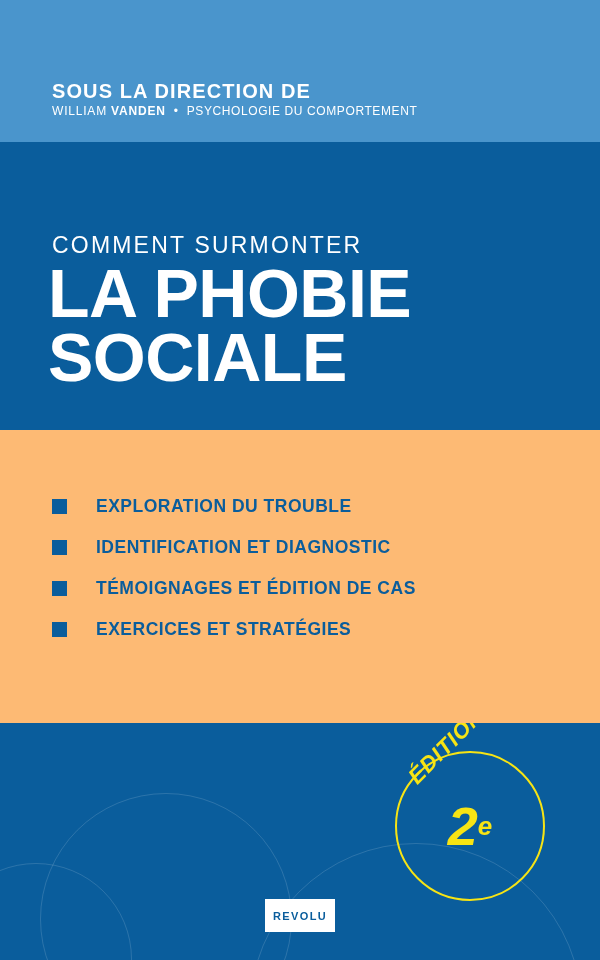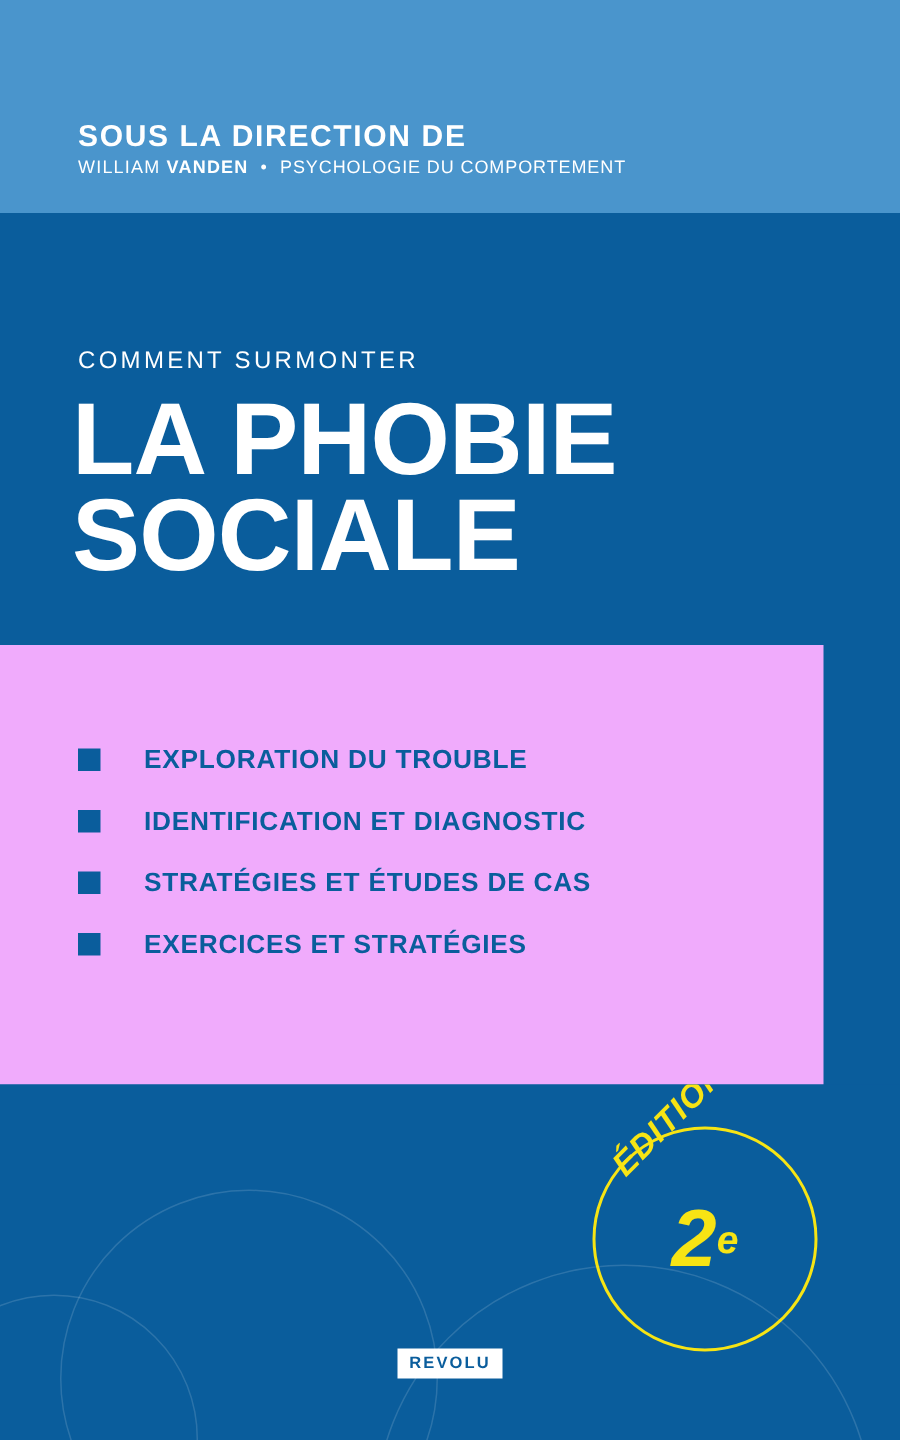--- a/index.html
+++ b/index.html
@@ -61,21 +61,21 @@
     left: 0;
     top: 142px;
     width: 600px;
     height: 288px;
     background: #0a5d9c;
   }
   .kicker {
     position: absolute;
     left: 52px;
     top: 232px;
-    font-size: 16px;
+    font-size: 23px;
     letter-spacing: 2.2px;
     color: #ffffff;
     font-weight: normal;
   }
   .title {
     position: absolute;
     left: 48px;
     top: 262px;
     color: #ffffff;
     font-weight: bold;
@@ -84,23 +84,23 @@
     letter-spacing: -0.5px;
   }
   .title .l1 { display: block; }
   .title .l2 { display: block; }
 
   
   .yellow-panel {
     position: absolute;
     left: 0;
     top: 430px;
-    width: 549px;
+    width: 600px;
     height: 293px;
-    background: #f0abfc;
+    background: #fdba74;
   }
   .toc {
     position: absolute;
     left: 52px;
     top: 56px;
     margin: 0;
     padding: 0;
     list-style: none;
   }
   .toc li {
@@ -185,21 +185,21 @@
     vertical-align: super;
     font-style: italic;
   }
 
   
   .publisher {
     position: absolute;
     left: 265px;
     top: 176px;
     width: 70px;
-    height: 20px;
+    height: 33px;
     background: #ffffff;
     color: #0a5d9c;
     font-size: 11px;
     font-weight: bold;
     letter-spacing: 1.4px;
     display: flex;
     align-items: center;
     justify-content: center;
   }
 </style>
@@ -230,21 +230,21 @@
       <li>
         <span class="bullet"></span>
         <span class="toc-label">EXPLORATION DU TROUBLE</span>
       </li>
       <li>
         <span class="bullet"></span>
         <span class="toc-label">IDENTIFICATION ET DIAGNOSTIC</span>
       </li>
       <li>
         <span class="bullet"></span>
-        <span class="toc-label">STRATÉGIES ET ÉTUDES DE CAS</span>
+        <span class="toc-label">TÉMOIGNAGES ET ÉDITION DE CAS</span>
       </li>
       <li>
         <span class="bullet"></span>
         <span class="toc-label">EXERCICES ET STRATÉGIES</span>
       </li>
     </ul>
   </div>
 
   <div class="bottom-blue">
     <div class="bg-ring ring-a"></div>

